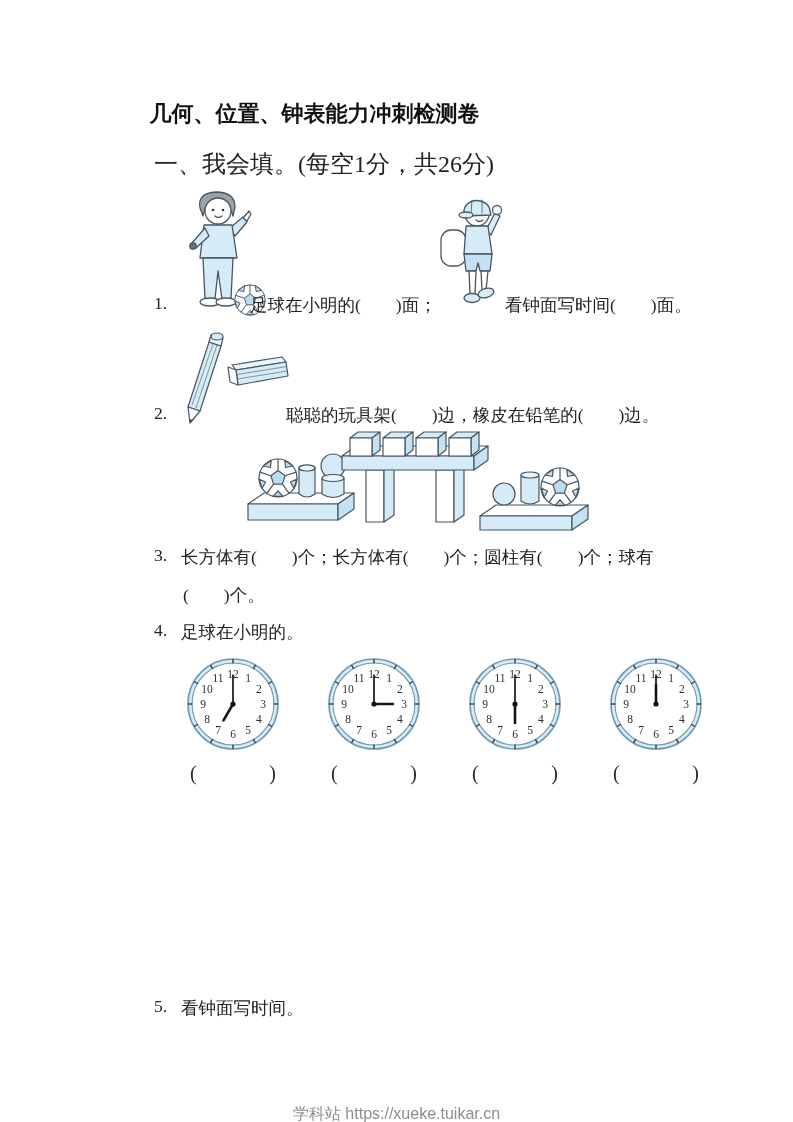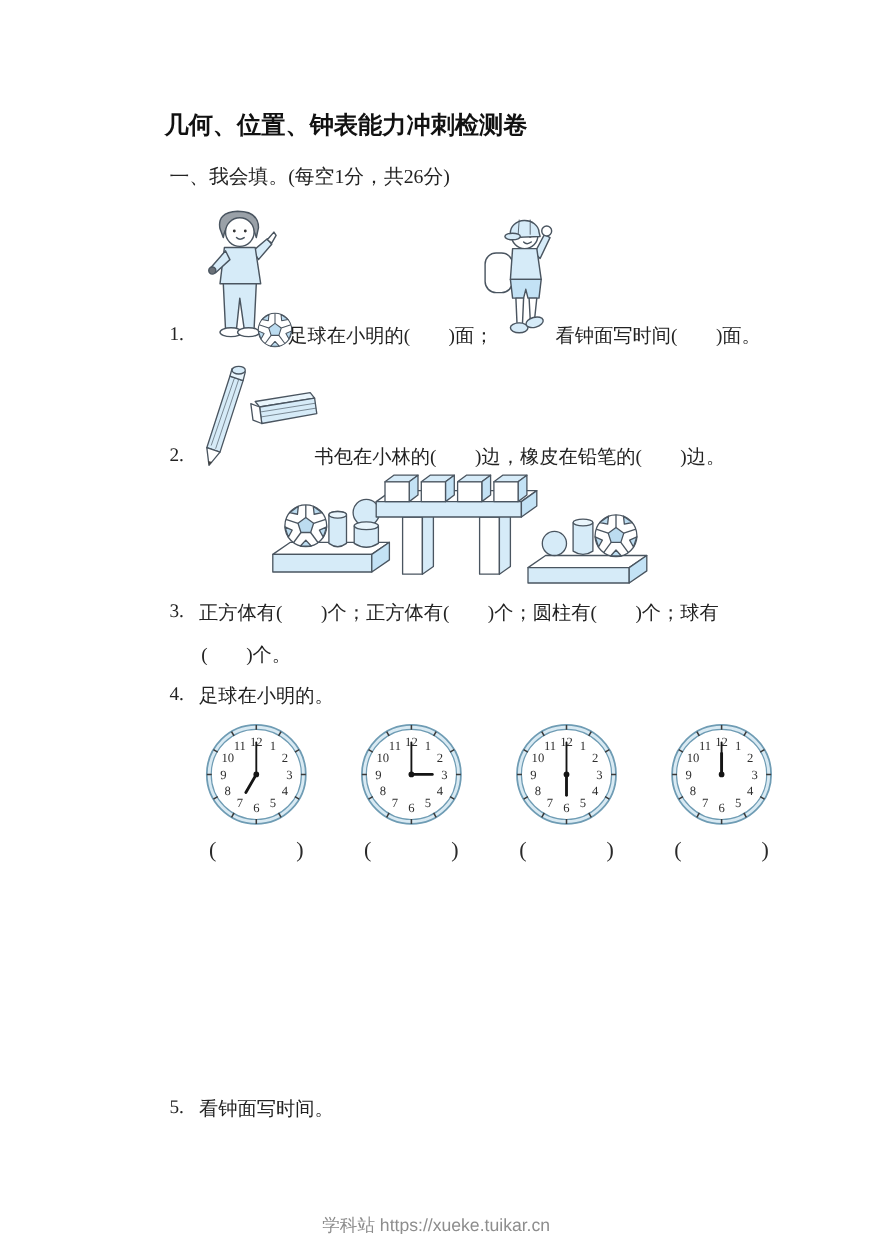--- a/index.html
+++ b/index.html
@@ -8,21 +8,21 @@
     font-family:"Liberation Serif","DejaVu Serif",serif;color:#222;
     overflow:hidden;
   }
   .abs{position:absolute;}
   .t{font-size:17.5px;white-space:nowrap;color:#232323;}
   .title{
     top:99px;left:0;width:629px;text-align:center;margin:0;
     font-family:"Liberation Sans","DejaVu Sans",sans-serif;
     font-weight:bold;font-size:22px;color:#111;
   }
-  .sec{top:148px;left:154px;font-size:18px;color:#232323;white-space:nowrap;text-align:right;}
+  .sec{top:148px;left:154px;font-size:24px;color:#232323;white-space:nowrap;text-align:right;}
   .clock-cell{position:absolute;top:656px;width:96px;}
   .clock-cell svg{display:block;}
   .parens{
     width:86px;margin:10px auto 0;display:flex;justify-content:space-between;
     font-size:20px;color:#2a2a2a;
   }
   .footer{
     top:1104px;left:0;width:793px;text-align:center;
     font-family:"Liberation Sans","DejaVu Sans",sans-serif;
     font-size:16px;color:#8d8d8d;
@@ -69,21 +69,21 @@
       <path d="M38,39 L66,39 L71,72 L34,72 Z" fill="#d6ebf8"></path>
       <path d="M39,42 L26,57 L30,62 L43,50 Z" fill="#d6ebf8"></path>
       <circle cx="27" cy="60" r="3.2" fill="#6b7178"></circle>
       <path d="M37,72 L67,72 L65,113 L56,113 L52,85 L49,113 L39,113 Z" fill="#d6ebf8"></path>
       <ellipse cx="44" cy="116" rx="10" ry="4" fill="#ffffff"></ellipse>
       <ellipse cx="60" cy="116" rx="10" ry="4" fill="#ffffff"></ellipse>
     </g>
     <use href="#fb" transform="translate(84,114) scale(0.8)"></use>
   </svg>
 
-  <span class="abs t" style="top:293px;left:262px">足球在小明的(　　)面；</span>
+  <span class="abs t" style="top:293px;left:250px">足球在小明的(　　)面；</span>
 
   <svg class="abs" style="left:436px;top:190px" width="74" height="126" viewBox="0 0 74 126">
     <g stroke="#4a5560" stroke-width="1.3" stroke-linejoin="round" stroke-linecap="round">
       <rect x="5" y="40" width="25" height="36" rx="10" fill="#ffffff"></rect>
       <path d="M30,44 L38,40" fill="none"></path>
       <path d="M50,40 L59,23 L64,26 L55,45 Z" fill="#d6ebf8"></path>
       <circle cx="61" cy="20" r="4.5" fill="#ffffff"></circle>
       <circle cx="41" cy="24" r="12" fill="#ffffff"></circle>
       <circle cx="38" cy="25" r="1.2" fill="#333" stroke="none"></circle>
       <circle cx="46" cy="25" r="1.2" fill="#333" stroke="none"></circle>
@@ -114,21 +114,21 @@
       <polygon points="12,78 24,82 14,94" fill="#ffffff"></polygon>
       <polygon points="13,90 17,91 14,94" fill="#444" stroke="none"></polygon>
       <polygon points="56,36 106,28 110,33 60,41" fill="#e9f5fc"></polygon>
       <polygon points="60,41 110,33 112,47 62,56" fill="#d6ebf8"></polygon>
       <line x1="61" y1="45.5" x2="111" y2="37.5" stroke-width="0.6"></line>
       <line x1="61.5" y1="50" x2="111.5" y2="42" stroke-width="0.6"></line>
       <polygon points="52,38 60,41 62,56 54,53" fill="#ffffff"></polygon>
     </g>
   </svg>
 
-  <span class="abs t" style="top:403px;left:286px">书包在小林的(　　)边，橡皮在铅笔的(　　)边。</span>
+  <span class="abs t" style="top:403px;left:286px">聪聪的玩具架(　　)边，橡皮在铅笔的(　　)边。</span>
 
   <svg class="abs" style="left:238px;top:430px" width="352" height="102" viewBox="0 0 352 102">
     <g stroke="#4a5560" stroke-width="1.2" stroke-linejoin="round">
 
       <polygon points="10,74 100,74 116,63 26,63" fill="#ffffff"></polygon>
       <polygon points="10,74 100,74 100,90 10,90" fill="#d6ebf8"></polygon>
       <polygon points="100,90 100,74 116,63 116,79" fill="#c3e2f5"></polygon>
 
       <ellipse cx="69" cy="38" rx="8" ry="3" fill="#e9f5fc"></ellipse>
       <path d="M61,38 L61,64 Q69,70 77,64 L77,38" fill="#d6ebf8"></path>
@@ -172,21 +172,21 @@
 
       <circle cx="266" cy="64" r="11" fill="#d6ebf8"></circle>
       <path d="M283,45 L283,71 Q292,77 301,71 L301,45" fill="#d6ebf8"></path>
       <ellipse cx="292" cy="45" rx="9" ry="3" fill="#e9f5fc"></ellipse>
     </g>
     <use href="#fb" transform="translate(40,48)"></use>
     <use href="#fb" transform="translate(322,57)"></use>
   </svg>
 
   <span class="abs t" style="top:545px;left:154px">3.</span>
-  <span class="abs t" style="top:545px;left:181px">正方体有(　　)个；正方体有(　　)个；圆柱有(　　)个；球有</span>
+  <span class="abs t" style="top:545px;left:181px">长方体有(　　)个；长方体有(　　)个；圆柱有(　　)个；球有</span>
   <span class="abs t" style="top:583px;left:183px">(　　)个。</span>
 
   <span class="abs t" style="top:620px;left:154px">4.</span>
   <span class="abs t" style="top:620px;left:181px">足球在小明的。</span>
 
   <div class="clock-cell" style="left:185px">
     <svg width="96" height="96" viewBox="0 0 96 96">
         <circle cx="48" cy="48" r="45" fill="#d9eaf3" stroke="#6f9cb4" stroke-width="1.6"></circle>
         <circle cx="48" cy="48" r="41" fill="#ffffff" stroke="#6f9cb4" stroke-width="1.1"></circle>
         <line x1="68.25" y1="12.925971146730234" x2="70.5" y2="9.02885682970026" stroke="#3a3a3a" stroke-width="1.4"></line>

